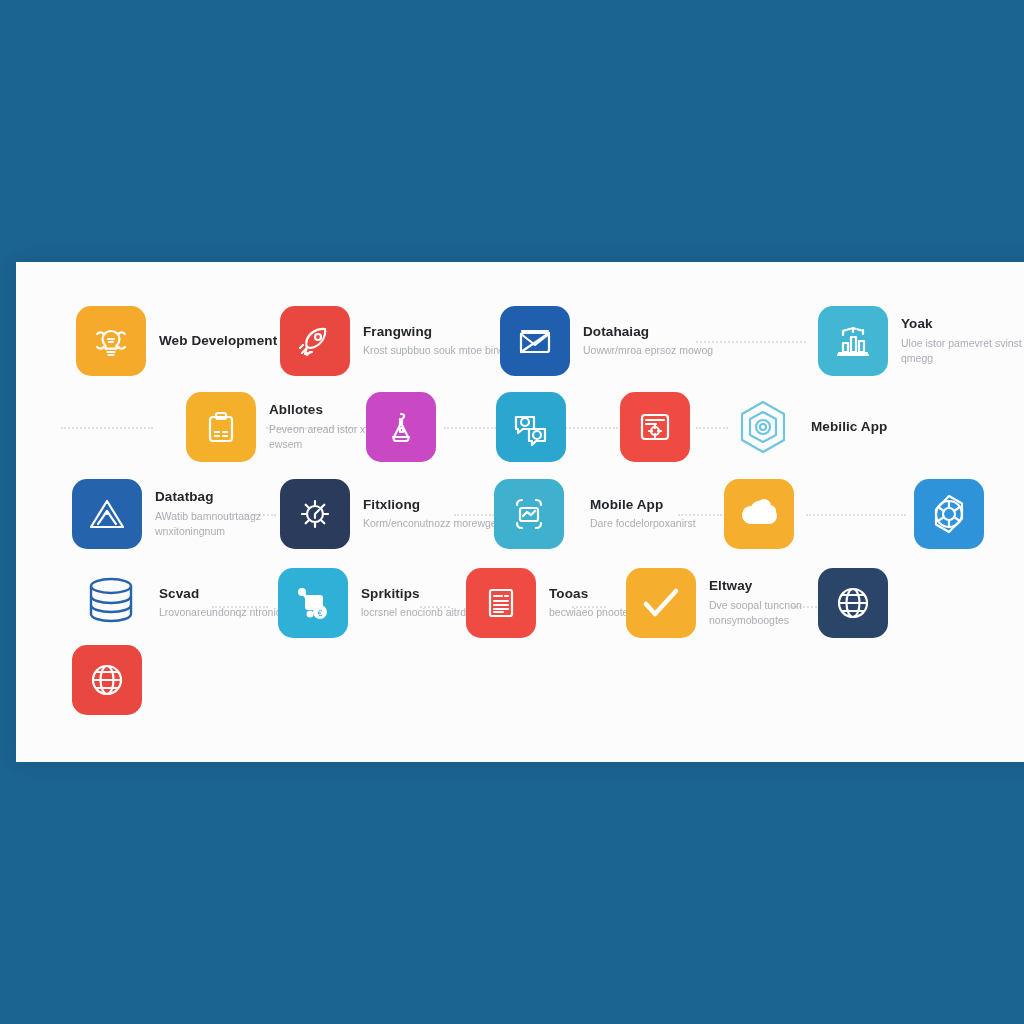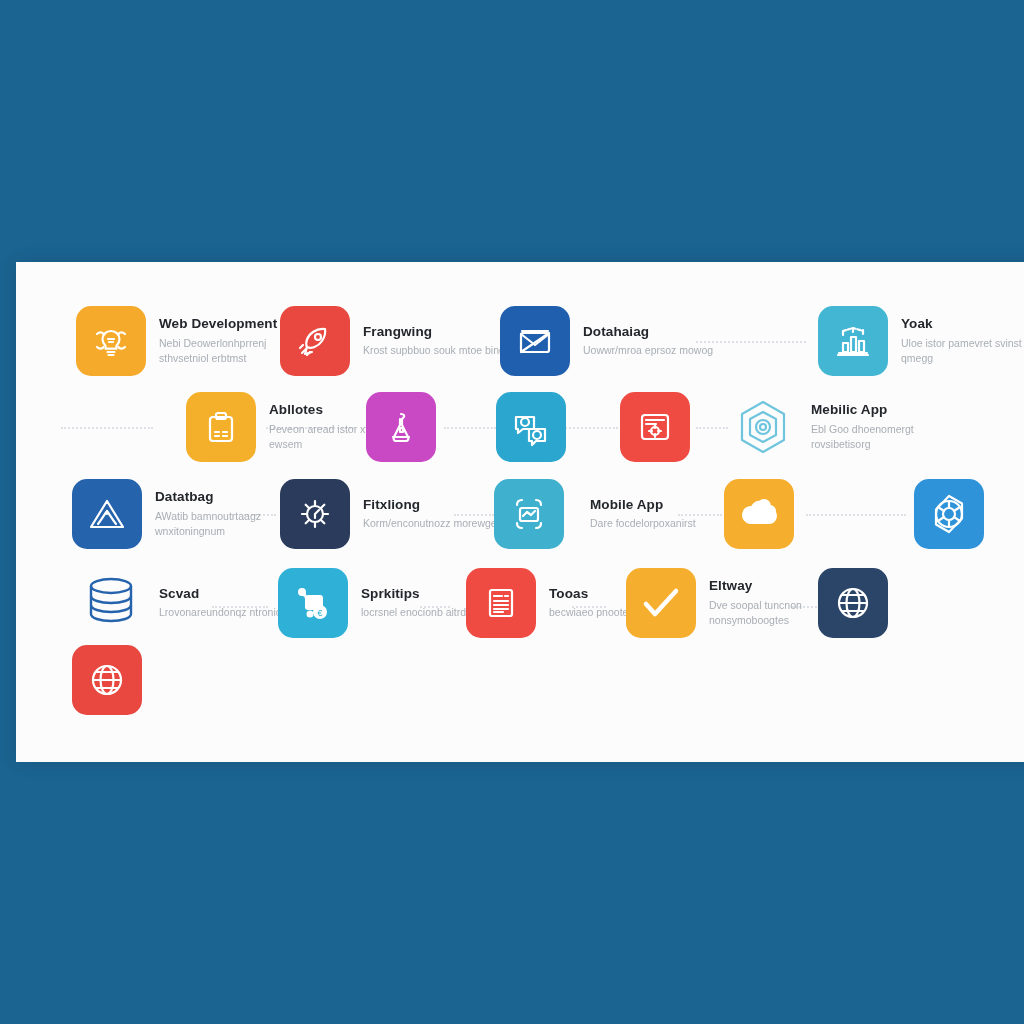--- a/index.html
+++ b/index.html
@@ -99,21 +99,20 @@
             <g stroke="#ffffff" fill="none" stroke-width="2.2" stroke-linecap="round" stroke-linejoin="round">
      <path d="M22 12c-5 0-8.5 3.6-8.5 8.2 0 3 1.8 5 3 6.5v3h11v-3c1.2-1.5 3-3.5 3-6.5C30.5 15.6 27 12 22 12z"></path>
      <path d="M18.5 33h7M19.5 36h5"></path>
      <path d="M8 15c2.5-2.5 5.5-2 6.5 0M36 15c-2.5-2.5-5.5-2-6.5 0M8 28c2.5 2.5 5.5 2 6.5 0M36 28c-2.5 2.5-5.5 2-6.5 0"></path>
      <path d="M19 20h6M20 23h4"></path>
             </g>
           </svg>
         </div>
         <div class="txt">
           <div class="ttl">Web Development</div>
-          <div class="sub">Nebi Deowerlonhprrenj sthvsetniol erbtmst</div>
         </div>
       </div>
       <div class="node" style="left: 264px; top: 44px;">
         <div class="tile" style="background: rgb(232, 72, 63);">
           <svg width="44" height="44" viewBox="0 0 44 44">
             <g stroke="#ffffff" fill="none" stroke-width="2.2" stroke-linecap="round" stroke-linejoin="round">
      <path d="M14 28c-2-4 0-11 6-15 4-2.7 9-3.5 12-3 .5 3-.3 8-3 12-4 6-11 8-15 6z"></path>
      <circle cx="25" cy="18" r="3"></circle>
      <path d="M13 30l-4 4M17 33l-3 3M10 26l-3 3"></path>
      <path d="M14 28l-2 7 7-2"></path>
@@ -216,21 +215,20 @@
             <g stroke="#6fc5de" fill="none" stroke-width="2.2" stroke-linejoin="round">
      <path d="M30 5l21 12v26L30 55 9 43V17z"></path>
      <path d="M30 15l13 7v16l-13 7-13-7V22z"></path>
      <circle cx="30" cy="30" r="7"></circle>
      <circle cx="30" cy="30" r="3"></circle>
             </g>
           </svg>
         </div>
         <div class="txt">
           <div class="ttl">Mebilic App</div>
-          <div class="sub">Ebl Goo dhoenomergt rovsibetisorg</div>
         </div>
       </div>
       <div class="node" style="left: 56px; top: 217px;">
         <div class="tile" style="background: rgb(38, 99, 173);">
           <svg width="44" height="44" viewBox="0 0 44 44">
             <g stroke="#ffffff" fill="none" stroke-width="2.2" stroke-linecap="round" stroke-linejoin="round">
      <path d="M22 9L38 35H6z"></path>
      <path d="M13 32c4-5 6-9 9-13 3 4 5 8 9 13"></path>
      <path d="M22 20v2"></path>
             </g>

